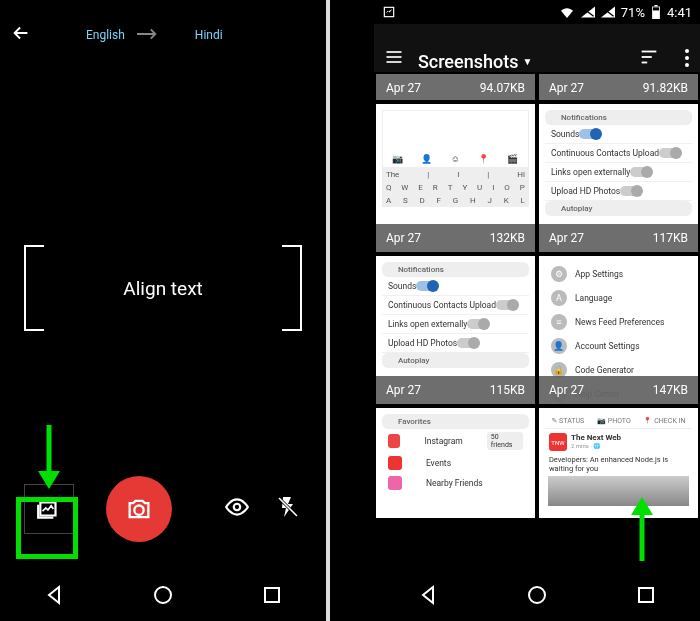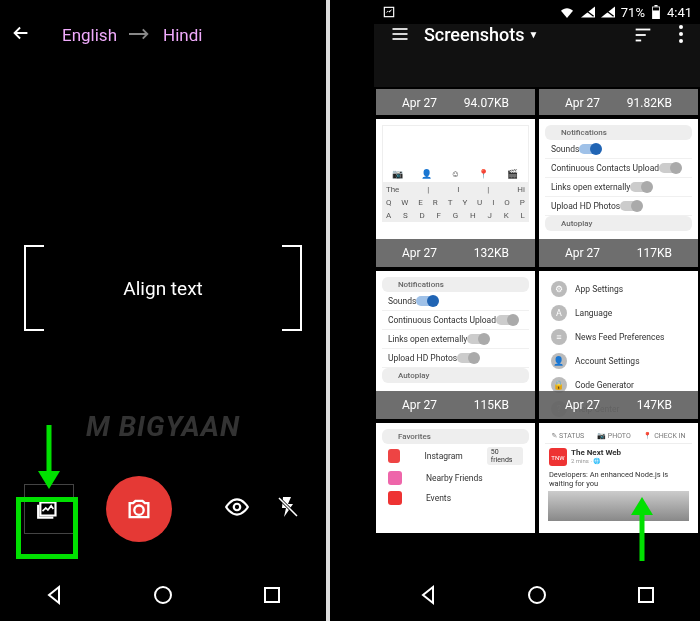--- a/index.html
+++ b/index.html
@@ -14,21 +14,21 @@
   }
   .panel { width: 348px; height: 621px; position: relative; background: #000; }
   .divider { width: 4px; height: 621px; background: #ddd; }
 
   
   .left { display: flex; flex-direction: column; }
   .left-top {
     height: 70px; display: flex; align-items: center; padding: 0 10px;
   }
   .back-arrow { color: #fff; font-size: 22px; margin-right: 30px; }
-  .lang { color: #f0abfc; font-size: 17px; }
+  .lang { color: #7dd3fc; font-size: 12px; margin-left: 24px; }
   .lang-arrow { color: #888; margin: 0 12px; font-size: 16px; }
   .camera-area { flex: 1; position: relative; }
   .align-box {
     position: absolute; left: 24px; right: 24px; top: 175px; height: 86px;
     display: flex; align-items: center; justify-content: center;
   }
   .bracket { position: absolute; top: 0; bottom: 0; width: 20px; border: 2px solid #fff; }
   .bracket.left-b { left: 0; border-right: none; }
   .bracket.right-b { right: 0; border-left: none; }
   .align-text { color: #fff; font-size: 19px; }
@@ -67,33 +67,33 @@
   .nav-icon { width: 24px; height: 24px; color: #fff; }
 
   
   .right { display: flex; flex-direction: column; margin-left: 44px; }
   .statusbar {
     height: 24px; background: #000; color: #fff; font-size: 13px;
     display: flex; align-items: center; justify-content: space-between; padding: 0 8px;
   }
   .status-left, .status-right { display: flex; align-items: center; gap: 6px; }
   .toolbar {
-    height: 63px; background: #111; color: #fff; display: flex; align-items: flex-start;
-    padding: 0 16px; gap: 14px;
+    height: 48px; background: #111; color: #fff; display: flex; align-items: flex-end;
+    padding: 0 10px; gap: 14px;
   }
   .hamburger { font-size: 20px; }
   .toolbar-title { font-size: 18px; font-weight: 500; flex: 1; display: flex; align-items: center; gap: 4px; }
   .tri { font-size: 10px; }
   .grid-wrap { flex: 1; overflow: hidden; background: #000; }
   .grid { display: grid; grid-template-columns: 1fr 1fr; gap: 4px; padding: 2px; }
   .thumb { background: #fff; position: relative; height: 148px; overflow: hidden; }
   .thumb .overlay {
     position: absolute; bottom: 0; left: 0; right: 0; height: 28px;
     background: rgba(90,90,90,.88); color: #fff; font-size: 12px;
-    display: flex; align-items: center; justify-content: space-between; padding: 0 26px;
+    display: flex; align-items: center; justify-content: space-between; padding: 0 10px;
   }
   .thumb.small { height: 26px; } 
   .thumb.small .overlay { top: 0; bottom: auto; }
   .thumb .content { padding: 6px; font-size: 9px; color: #333; }
   .setting-row {
     display: flex; align-items: center; justify-content: flex-start;
     padding: 4px 6px; border-bottom: 1px solid #f0f0f0; font-size: 8.5px; color: #333;
   }
   .toggle { width: 22px; height: 10px; border-radius: 5px; background: #ccc; position: relative; }
   .toggle::after { content: ""; position: absolute; width: 12px; height: 12px; border-radius: 50%; background: #aaa; top: -1px; right: -1px; }
@@ -125,21 +125,20 @@
     </span>
     <span class="lang">Hindi</span>
   </div>
 
   <div class="camera-area">
     <div class="align-box">
       <div class="bracket left-b"></div>
       <span class="align-text">Align text</span>
       <div class="bracket right-b"></div>
     </div>
-    <div class="watermark">M    BIGYAAN</div>
   </div>
 
   <div class="left-controls">
     <div class="gallery-btn">
       <svg width="26" height="26" viewBox="0 0 24 24" fill="#fff">
           <path d="M4 6h14v12H4z" fill="none" stroke="#fff" stroke-width="2"></path>
           <path d="M2 8v12h14" fill="none" stroke="#fff" stroke-width="2"></path>
           <path d="M6 14l3-3 2 2 3-4 2 3" fill="none" stroke="#fff" stroke-width="1.5"></path>
         </svg>
     </div>
@@ -395,26 +394,26 @@
 
       <div class="thumb" style="height:110px;">
         <div class="content">
           <div class="section-hdr">Favorites</div>
           <div class="fav-row">
               <span class="sq" style="background:#e44"></span>
               <span>Instagram</span>
               <span style="margin-left:auto;background:#eee;padding:1px 4px;border-radius:3px;font-size:7px;">50 friends</span>
             </div>
           <div class="fav-row">
+              <span class="sq" style="background:#e33"></span>
+              <span>Events</span>
+            </div>
+          <div class="fav-row">
               <span class="sq" style="background:#e6a"></span>
               <span>Nearby Friends</span>
-            </div>
-          <div class="fav-row">
-              <span class="sq" style="background:#e33"></span>
-              <span>Events</span>
             </div>
         </div>
       </div>
       <div class="thumb" style="height:110px;">
         <div class="content">
           <div style="display:flex;justify-content:space-around;font-size:7px;color:#777;border-bottom:1px solid #eee;padding:3px 0;">
             <span>✎ <span>STATUS</span></span>
               <span>📷 <span>PHOTO</span></span>
               <span>📍 <span>CHECK IN</span></span>
           </div>

